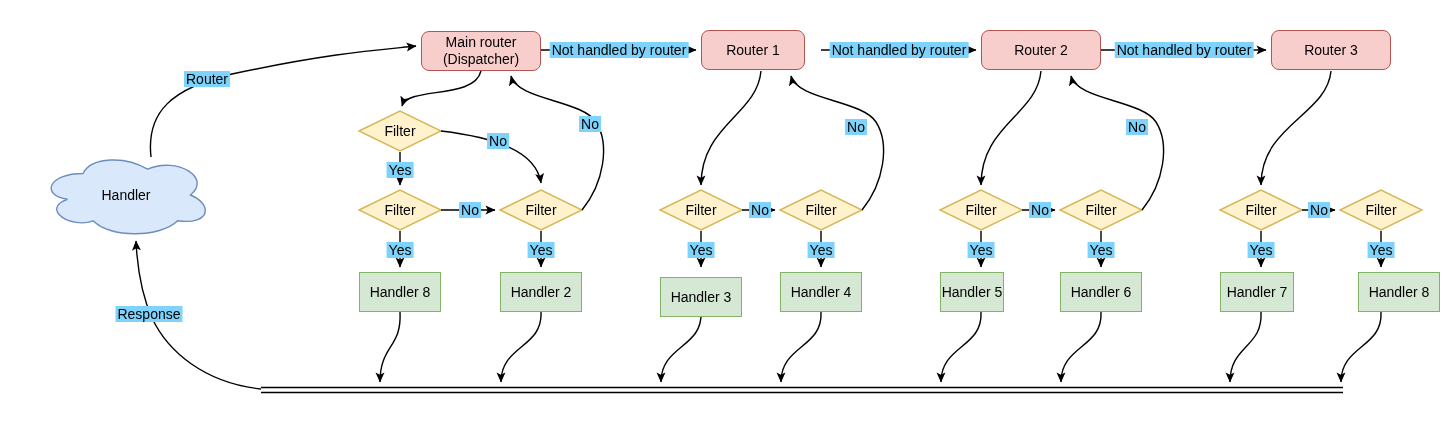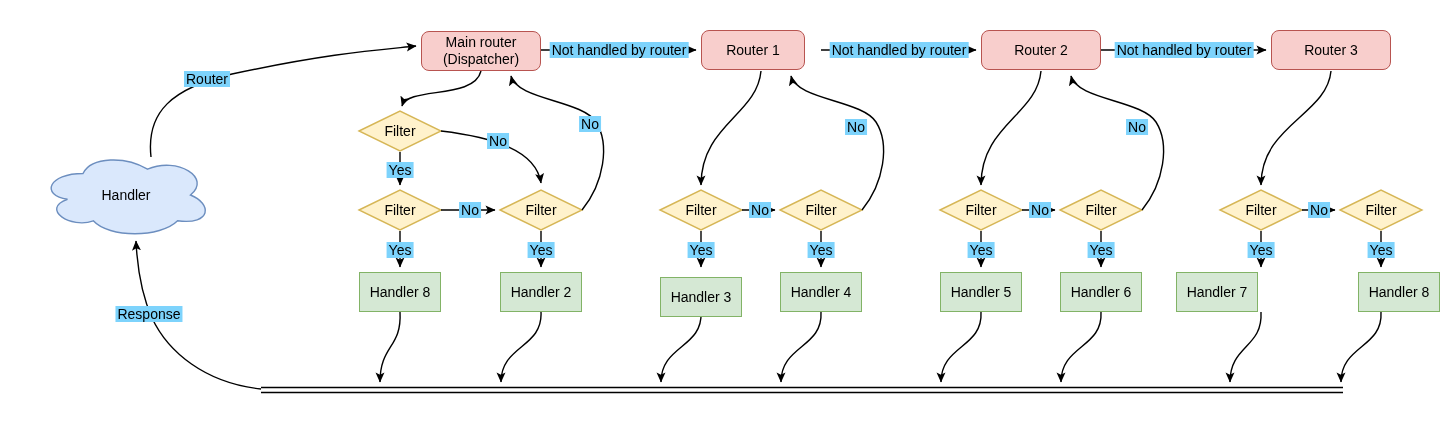--- a/index.html
+++ b/index.html
@@ -138,27 +138,27 @@
   </div>
   <div class="node handler" style="left:500px;  top:272px; width:82px; height:40px;">
     <div>Handler 2</div>
   </div>
   <div class="node handler" style="left:660px;  top:277px; width:82px; height:40px;">
     <div>Handler 3</div>
   </div>
   <div class="node handler" style="left:780px;  top:272px; width:82px; height:40px;">
     <div>Handler 4</div>
   </div>
-  <div class="node handler" style="left:940px;  top:272px; width:82px; height:40px;">
+  <div class="node handler" style="left:940px;  top:272px; width:64px; height:40px;">
     <div>Handler 5</div>
   </div>
   <div class="node handler" style="left:1060px; top:272px; width:82px; height:40px;">
     <div>Handler 6</div>
   </div>
-  <div class="node handler" style="left:1176px; top:272px; width:82px; height:40px;">
+  <div class="node handler" style="left:1220px; top:272px; width:74px; height:40px;">
     <div>Handler 7</div>
   </div>
   <div class="node handler" style="left:1340px; top:272px; width:82px; height:40px;margin-left:18px;">
     <div>Handler 8</div>
   </div>
 
   <div class="lbl" style="left:126px; top:195px;">Handler</div>
 
   <div class="lbl" style="left:400px;  top:131px;">Filter</div>
   <div class="lbl" style="left:400px;  top:210px;">Filter</div>

